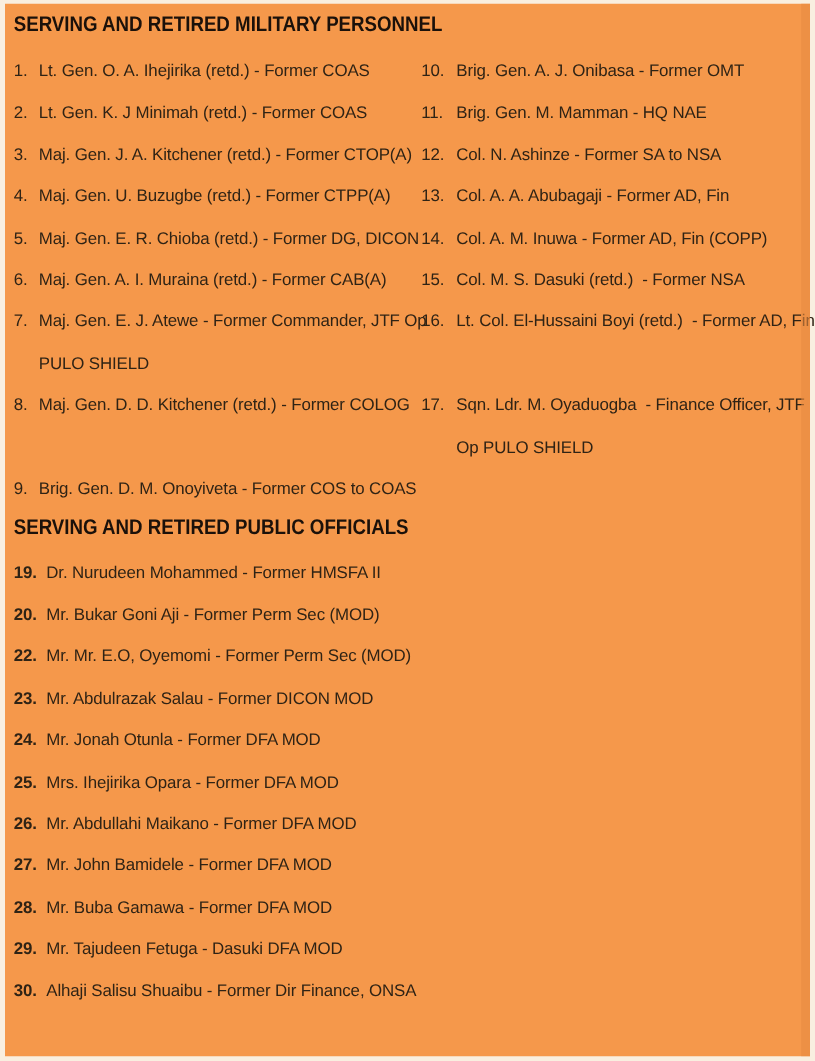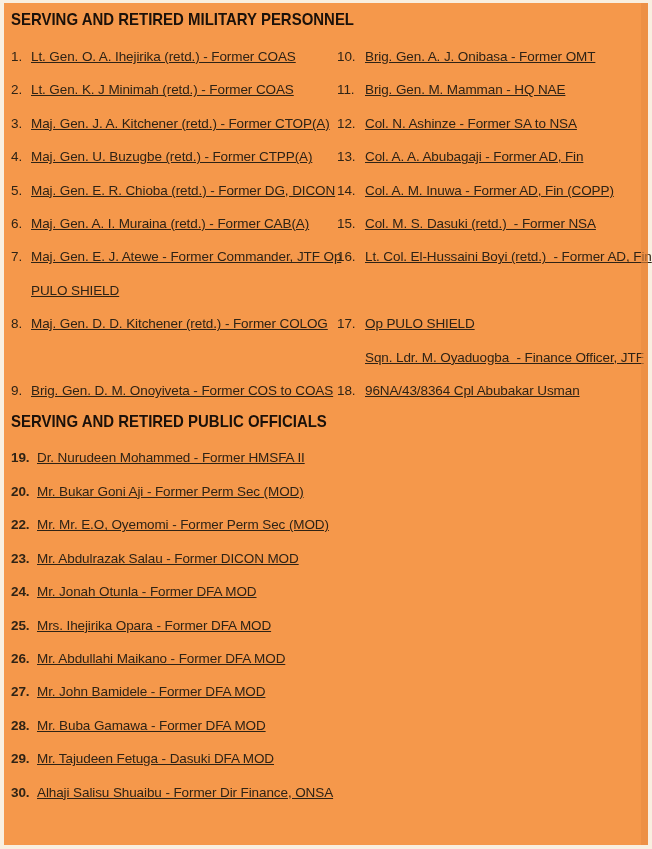--- a/index.html
+++ b/index.html
@@ -33,21 +33,21 @@
   .cell.right { flex:1 1 auto; min-width:0; }
   .item {
     display:flex; align-items:flex-start;
     color: var(--body-color, #2F2315);
     font-size:13.5px; letter-spacing:-0.1px;
   }
   .num { flex:0 0 20px; line-height:33.4px; white-space:pre; }
   .cell.right .num { flex-basis:28px; }
   #officials-rows .num { flex-basis:26px;font-weight:bold; }
   .lines { min-width:0; }
-  .line { line-height:33.4px; white-space:pre;text-decoration:underline; }
+  .line { line-height:33.4px; white-space:pre; }
   #officials-rows { margin-top:7px; }
 </style>
 </head>
 <body style="--bg-color: #F5984B; --border-color: #F9EFE0; --shade-color: #E88B41; --heading-color: #1B110A; --body-color: #2F2315;">
 
 <div class="page">
   <div class="content">
 
     <div class="heading">SERVING AND RETIRED MILITARY PERSONNEL</div>
 
@@ -185,40 +185,32 @@
               <span class="num">8.</span>
               <div class="lines">
                 <div class="line">Maj. Gen. D. D. Kitchener (retd.) - Former COLOG</div>
               </div>
             </div>
           </div>
           <div class="cell right">
             <div class="item">
               <span class="num">17.</span>
               <div class="lines">
+                <div class="line">Sqn. Ldr. M. Oyaduogba  - Finance Officer, JTF</div>
                 <div class="line">Op PULO SHIELD</div>
-                <div class="line">Sqn. Ldr. M. Oyaduogba  - Finance Officer, JTF</div>
               </div>
             </div>
           </div>
         </div>
         <div class="row">
           <div class="cell left">
             <div class="item">
               <span class="num">9.</span>
               <div class="lines">
                 <div class="line">Brig. Gen. D. M. Onoyiveta - Former COS to COAS</div>
-              </div>
-            </div>
-          </div>
-          <div class="cell right">
-            <div class="item">
-              <span class="num">18.</span>
-              <div class="lines">
-                <div class="line">96NA/43/8364 Cpl Abubakar Usman</div>
               </div>
             </div>
           </div>
         </div>
       </div>
 
     <div class="heading second">SERVING AND RETIRED PUBLIC OFFICIALS</div>
 
     <div id="officials-rows">
         <div class="item">

